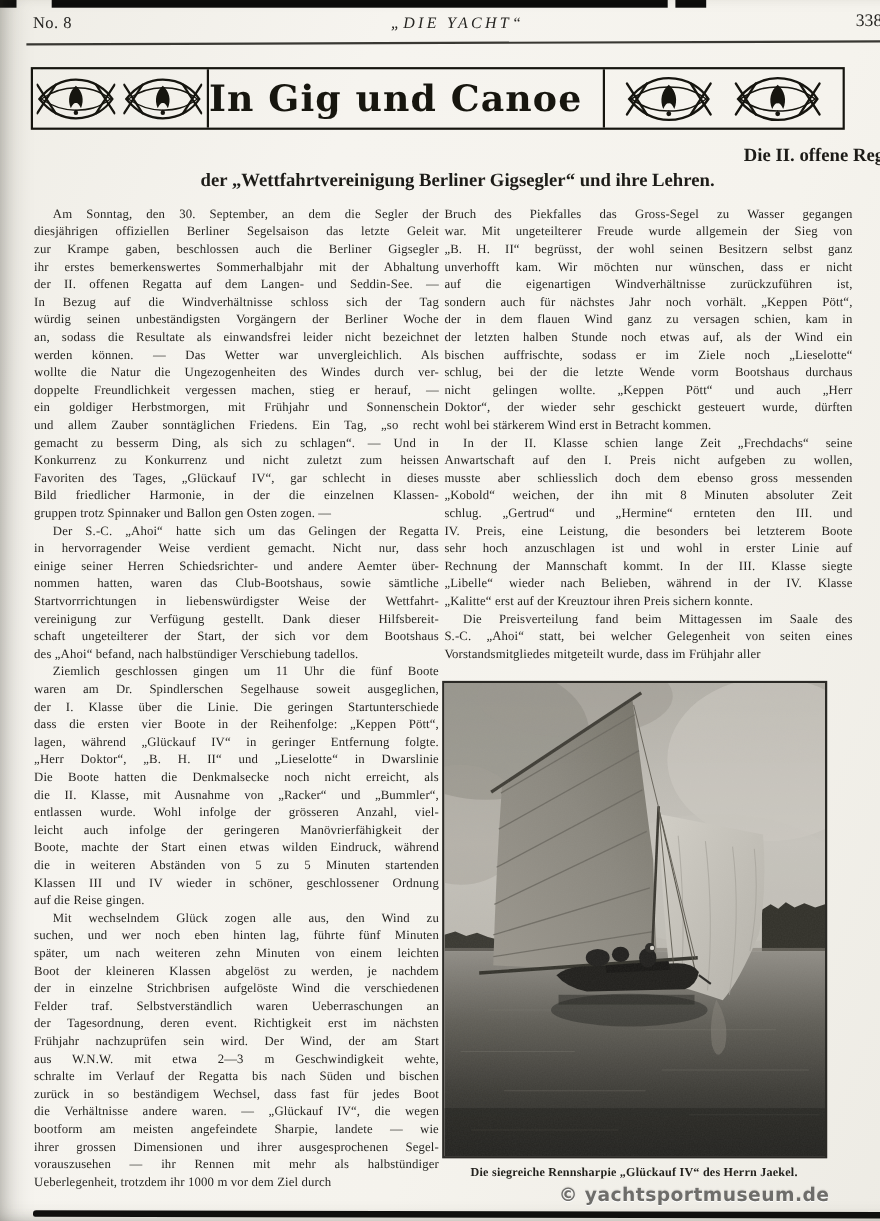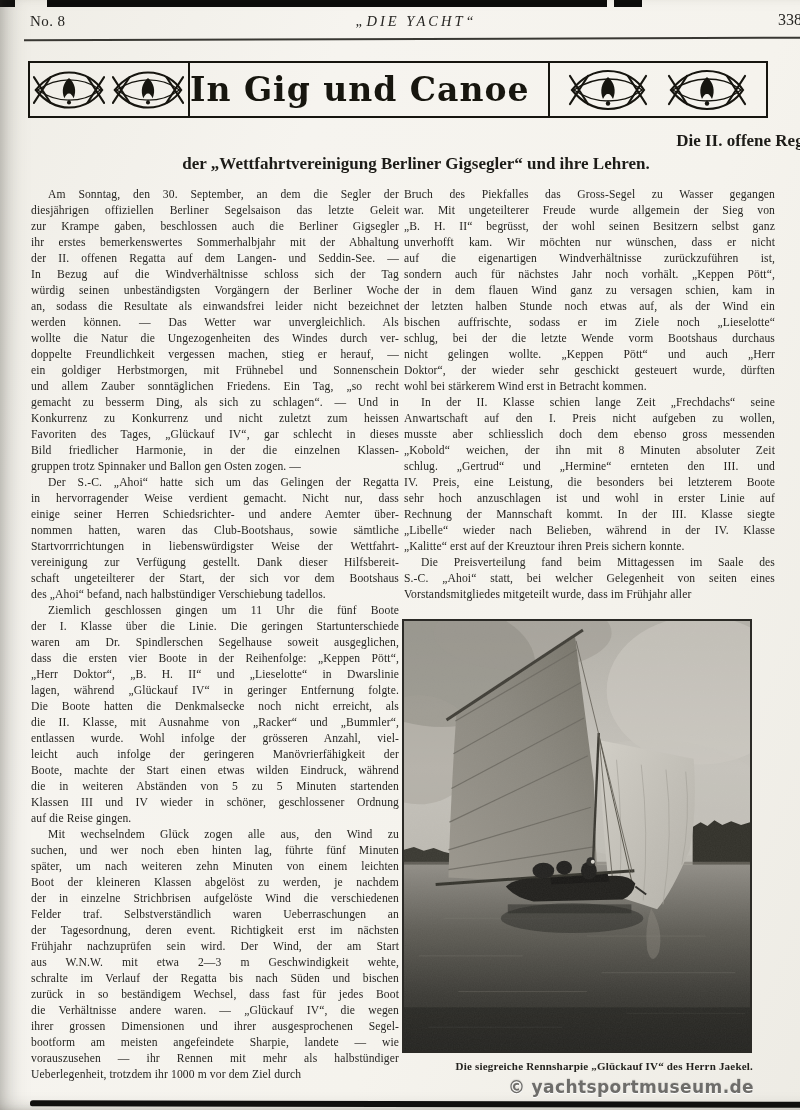--- a/index.html
+++ b/index.html
@@ -36,21 +36,21 @@
   
   .col{position:absolute;top:187px;}
   .col-left{left:31px;width:368px;}
   .col-right{left:404px;width:371px;}
   .tline{font-size:11.6px;line-height:16px;height:16px;text-align:justify;text-align-last:justify;letter-spacing:.12px;white-space:normal;}
   .para .tline.lastline{text-align-last:left;}
   .para.indent .tline.firstline{text-indent:17px;}
   
   .photo{left:402px;top:619px;width:350px;height:434px;border:2px solid #2b2a26;box-sizing:border-box;background:#c2bfb8;}
   .photo svg{display:block;width:100%;height:100%;}
-  .caption{left:400px;top:1060px;width:353px;text-align:right;font-weight:bold;font-size:11px;letter-spacing:.2px;color:#23221e;}
+  .caption{left:400px;top:1060px;width:353px;text-align:center;font-weight:bold;font-size:11px;letter-spacing:.2px;color:#23221e;}
   .watermark{left:402px;top:1077px;width:352px;text-align:right;
     font-family:"DejaVu Sans",sans-serif;font-weight:bold;font-size:17px;letter-spacing:.4px;
     color:#6e6d6a;text-shadow:0 1px 0 #ffffff,0 -1px 1px #d8d6d0,1px 0 1px #efede8;}
 </style>
 </head>
 <body>
 
 <div class="page">
 
   <div class="scanbar" style="left:0;width:15px"></div>
@@ -108,45 +108,45 @@
         <div class="tline">diesjährigen offiziellen Berliner Segelsaison das letzte Geleit</div>
         <div class="tline">zur Krampe gaben, beschlossen auch die Berliner Gigsegler</div>
         <div class="tline">ihr erstes bemerkenswertes Sommerhalbjahr mit der Abhaltung</div>
         <div class="tline">der II. offenen Regatta auf dem Langen- und Seddin-See. —</div>
         <div class="tline">In Bezug auf die Windverhältnisse schloss sich der Tag</div>
         <div class="tline">würdig seinen unbeständigsten Vorgängern der Berliner Woche</div>
         <div class="tline">an, sodass die Resultate als einwandsfrei leider nicht bezeichnet</div>
         <div class="tline">werden können. — Das Wetter war unvergleichlich. Als</div>
         <div class="tline">wollte die Natur die Ungezogenheiten des Windes durch ver-</div>
         <div class="tline">doppelte Freundlichkeit vergessen machen, stieg er herauf, —</div>
-        <div class="tline">ein goldiger Herbstmorgen, mit Frühnebel und Sonnenschein</div>
+        <div class="tline">ein goldiger Herbstmorgen, mit Frühjahr und Sonnenschein</div>
         <div class="tline">und allem Zauber sonntäglichen Friedens. Ein Tag, „so recht</div>
         <div class="tline">gemacht zu besserm Ding, als sich zu schlagen“. — Und in</div>
         <div class="tline">Konkurrenz zu Konkurrenz und nicht zuletzt zum heissen</div>
         <div class="tline">Favoriten des Tages, „Glückauf IV“, gar schlecht in dieses</div>
         <div class="tline">Bild friedlicher Harmonie, in der die einzelnen Klassen-</div>
         <div class="tline lastline">gruppen trotz Spinnaker und Ballon gen Osten zogen. —</div>
       </div>
       <div class="para indent">
         <div class="tline firstline">Der S.-C. „Ahoi“ hatte sich um das Gelingen der Regatta</div>
         <div class="tline">in hervorragender Weise verdient gemacht. Nicht nur, dass</div>
         <div class="tline">einige seiner Herren Schiedsrichter- und andere Aemter über-</div>
         <div class="tline">nommen hatten, waren das Club-Bootshaus, sowie sämtliche</div>
         <div class="tline">Startvorrrichtungen in liebenswürdigster Weise der Wettfahrt-</div>
         <div class="tline">vereinigung zur Verfügung gestellt. Dank dieser Hilfsbereit-</div>
         <div class="tline">schaft ungeteilterer der Start, der sich vor dem Bootshaus</div>
         <div class="tline lastline">des „Ahoi“ befand, nach halbstündiger Verschiebung tadellos.</div>
       </div>
       <div class="para indent">
         <div class="tline firstline">Ziemlich geschlossen gingen um 11 Uhr die fünf Boote</div>
+        <div class="tline">waren am Dr. Spindlerschen Segelhause soweit ausgeglichen,</div>
         <div class="tline">der I. Klasse über die Linie. Die geringen Startunterschiede</div>
-        <div class="tline">waren am Dr. Spindlerschen Segelhause soweit ausgeglichen,</div>
         <div class="tline">dass die ersten vier Boote in der Reihenfolge: „Keppen Pött“,</div>
+        <div class="tline">lagen, während „Glückauf IV“ in geringer Entfernung folgte.</div>
         <div class="tline">„Herr Doktor“, „B. H. II“ und „Lieselotte“ in Dwarslinie</div>
-        <div class="tline">lagen, während „Glückauf IV“ in geringer Entfernung folgte.</div>
         <div class="tline">Die Boote hatten die Denkmalsecke noch nicht erreicht, als</div>
         <div class="tline">die II. Klasse, mit Ausnahme von „Racker“ und „Bummler“,</div>
         <div class="tline">entlassen wurde. Wohl infolge der grösseren Anzahl, viel-</div>
         <div class="tline">leicht auch infolge der geringeren Manövrierfähigkeit der</div>
         <div class="tline">Boote, machte der Start einen etwas wilden Eindruck, während</div>
         <div class="tline">die in weiteren Abständen von 5 zu 5 Minuten startenden</div>
         <div class="tline">Klassen III und IV wieder in schöner, geschlossener Ordnung</div>
         <div class="tline lastline">auf die Reise gingen.</div>
       </div>
       <div class="para indent">
@@ -155,22 +155,22 @@
         <div class="tline">später, um nach weiteren zehn Minuten von einem leichten</div>
         <div class="tline">Boot der kleineren Klassen abgelöst zu werden, je nachdem</div>
         <div class="tline">der in einzelne Strichbrisen aufgelöste Wind die verschiedenen</div>
         <div class="tline">Felder traf. Selbstverständlich waren Ueberraschungen an</div>
         <div class="tline">der Tagesordnung, deren event. Richtigkeit erst im nächsten</div>
         <div class="tline">Frühjahr nachzuprüfen sein wird. Der Wind, der am Start</div>
         <div class="tline">aus W.N.W. mit etwa 2—3 m Geschwindigkeit wehte,</div>
         <div class="tline">schralte im Verlauf der Regatta bis nach Süden und bischen</div>
         <div class="tline">zurück in so beständigem Wechsel, dass fast für jedes Boot</div>
         <div class="tline">die Verhältnisse andere waren. — „Glückauf IV“, die wegen</div>
+        <div class="tline">bootform am meisten angefeindete Sharpie, landete — wie</div>
         <div class="tline">ihrer grossen Dimensionen und ihrer ausgesprochenen Segel-</div>
-        <div class="tline">bootform am meisten angefeindete Sharpie, landete — wie</div>
         <div class="tline">vorauszusehen — ihr Rennen mit mehr als halbstündiger</div>
         <div class="tline lastline">Ueberlegenheit, trotzdem ihr 1000 m vor dem Ziel durch</div>
       </div>
     </div>
   <div class="col col-right">
       <div class="para">
         <div class="tline firstline">Bruch des Piekfalles das Gross-Segel zu Wasser gegangen</div>
         <div class="tline">war. Mit ungeteilterer Freude wurde allgemein der Sieg von</div>
         <div class="tline">„B. H. II“ begrüsst, der wohl seinen Besitzern selbst ganz</div>
         <div class="tline">unverhofft kam. Wir möchten nur wünschen, dass er nicht</div>

